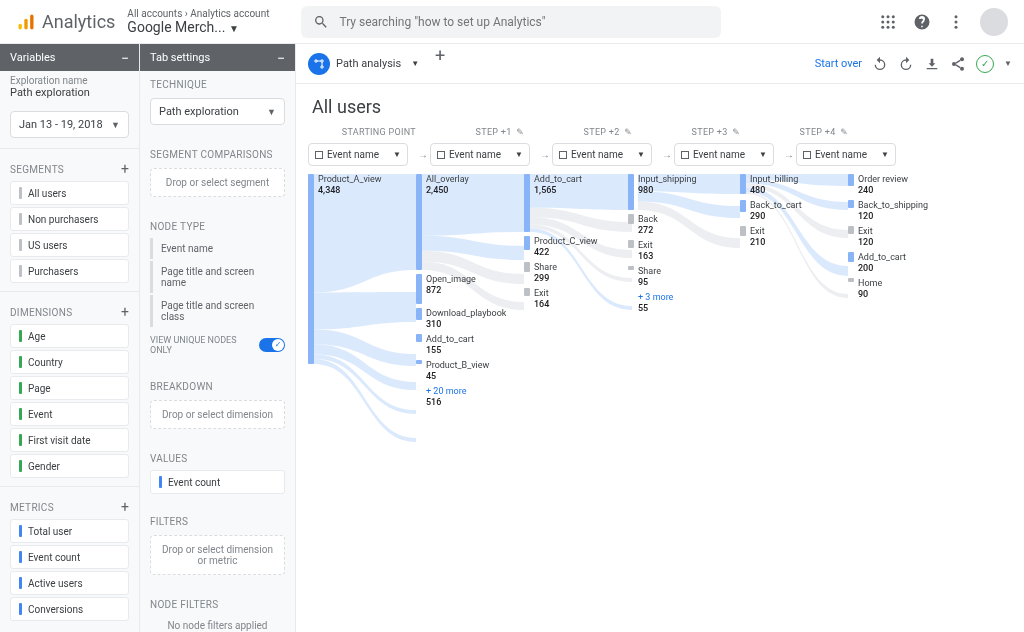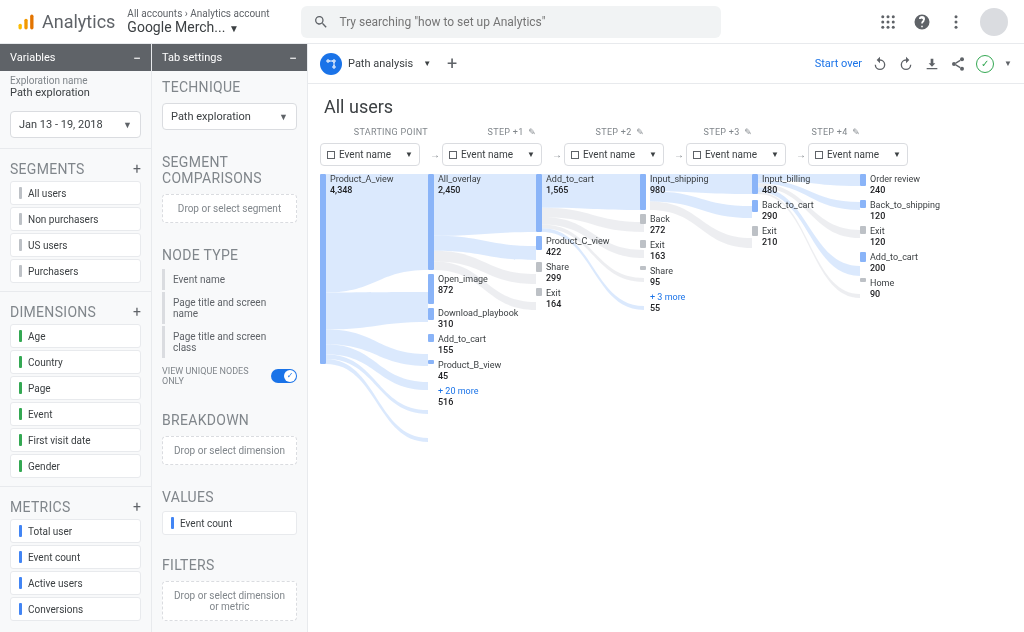--- a/index.html
+++ b/index.html
@@ -13,46 +13,46 @@
 .acct{font-size:14px;color:#3c4043}
 .searchbar{flex:1;max-width:420px;height:32px;background:#f1f3f4;border-radius:6px;display:flex;align-items:center;padding:0 12px;gap:10px;margin-left:20px}
 .searchbar input{border:none;background:transparent;outline:none;flex:1;font-size:12px;color:#5f6368}
 .hdr-right{margin-left:auto;display:flex;align-items:center;gap:14px}
 .hicon{width:20px;height:20px;color:#5f6368;display:flex;align-items:center;justify-content:center;cursor:pointer}
 .avatar{width:28px;height:28px;border-radius:50%;background:#dadce0}
 
 .layout{display:flex;height:calc(100% - 44px)}
 .panel{background:#f8f9fa;border-right:1px solid #e8eaed;display:flex;flex-direction:column;overflow-y:auto}
 .panel::-webkit-scrollbar{width:0}
-.p-vars{width:152px}
+.p-vars{width:140px}
 .p-tabs{width:156px}
 .p-hdr{background:#5f6368;color:#fff;font-size:11px;padding:7px 10px;display:flex;align-items:center;justify-content:space-between}
 .p-hdr .min{font-size:14px;line-height:10px}
-.sect-label{font-size:14px;letter-spacing:.3px;color:#80868b;text-transform:uppercase;padding:8px 10px 4px}
+.sect-label{font-size:10px;letter-spacing:.3px;color:#80868b;text-transform:uppercase;padding:8px 10px 4px}
 .sect-row{display:flex;justify-content:space-between;align-items:center;padding:6px 10px 2px}
 .plus{color:#5f6368;font-size:14px;cursor:pointer}
 .field{padding:4px 10px 8px;font-size:11px;color:#3c4043}
 .field .sub{font-size:10px;color:#80868b}
 .dropdown{border:1px solid #dadce0;background:#fff;border-radius:4px;padding:6px 8px;margin:4px 10px;font-size:11px;display:flex;justify-content:space-between;align-items:center;cursor:pointer}
 .dropdown .caret{font-size:9px;color:#5f6368}
 .dashed{border:1px dashed #dadce0;background:#fff;border-radius:4px;padding:8px;margin:4px 10px;font-size:10px;color:#80868b;text-align:center}
 .chip{display:flex;align-items:center;gap:6px;padding:5px 8px;margin:2px 10px;background:#fff;border:1px solid #e8eaed;border-radius:3px;font-size:10px;cursor:pointer}
 .chip .bar{width:3px;height:12px;border-radius:1px}
 .bar-grey{background:#bdc1c6}
 .bar-green{background:#34a853}
 .bar-blue{background:#4285f4}
 .nodetype{display:flex;align-items:center;gap:6px;padding:5px 8px;margin:2px 10px;border-left:3px solid #dadce0;font-size:10px;color:#5f6368;cursor:pointer}
 .divider{height:1px;background:#e8eaed;margin:6px 0}
 .toggle-row{display:flex;justify-content:space-between;align-items:center;padding:6px 10px;font-size:9px;color:#80868b}
 .toggle{width:26px;height:14px;background:#1a73e8;border-radius:7px;position:relative}
 .toggle::after{content:"✓";position:absolute;right:1px;top:1px;width:12px;height:12px;background:#fff;border-radius:50%;font-size:8px;color:#1a73e8;text-align:center;line-height:12px}
 .static{padding:6px 10px;font-size:10px;color:#80868b;text-align:center}
 
 .canvas{flex:1;background:#fff;display:flex;flex-direction:column;position:relative}
-.toolbar{height:40px;border-bottom:1px solid #e8eaed;display:flex;align-items:center;padding:0 12px;gap:10px}
+.toolbar{height:40px;border-bottom:1px solid #e8eaed;display:flex;padding:0 12px;gap:10px}
 .tech-pill{display:flex;align-items:center;gap:6px;cursor:pointer}
 .tech-circle{width:22px;height:22px;border-radius:50%;background:#1a73e8;display:flex;align-items:center;justify-content:center}
 .tech-circle svg{width:12px;height:12px;fill:#fff}
 .addtab{width:22px;height:22px;color:#5f6368;font-size:18px;display:flex;align-items:center;justify-content:center;cursor:pointer}
 .tb-right{margin-left:auto;display:flex;align-items:center;gap:10px}
 .link{color:#1a73e8;font-size:11px;cursor:pointer}
 .tbicon{width:16px;height:16px;color:#5f6368;cursor:pointer}
 .status-pill{width:18px;height:18px;border:1.5px solid #34a853;border-radius:50%;display:flex;align-items:center;justify-content:center;color:#34a853;font-size:10px}
 .title{font-size:18px;padding:12px 16px 6px;color:#3c4043}
 

